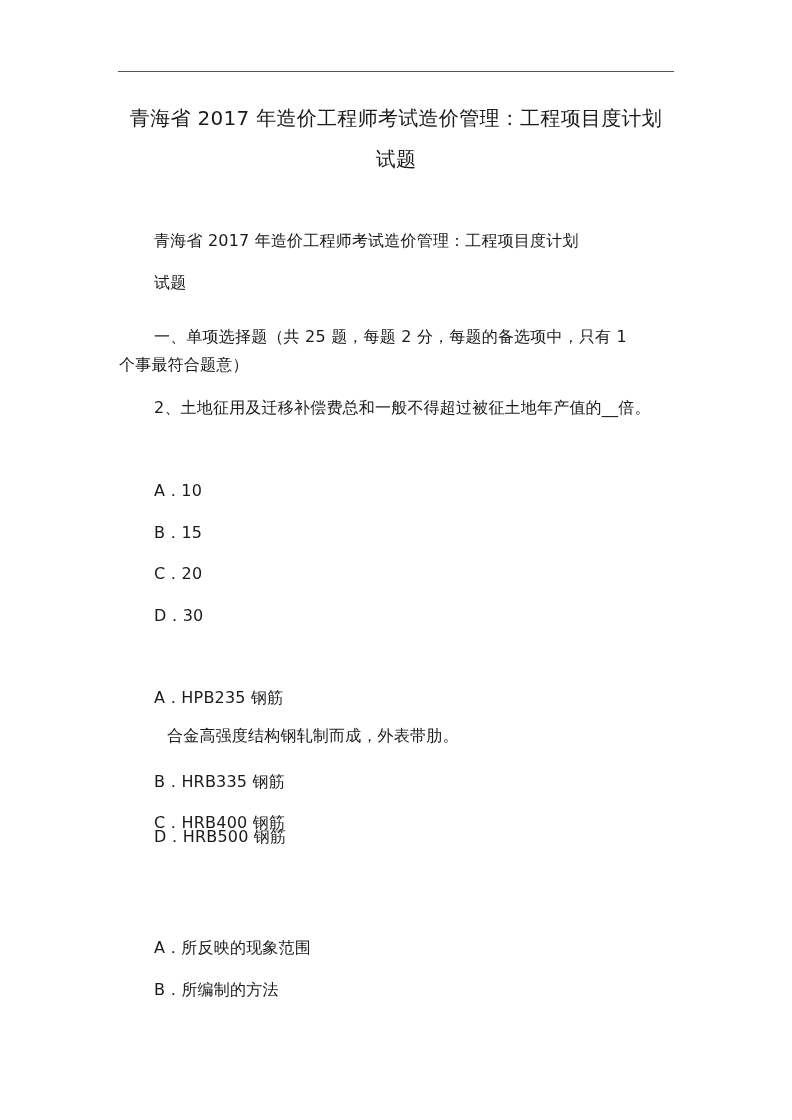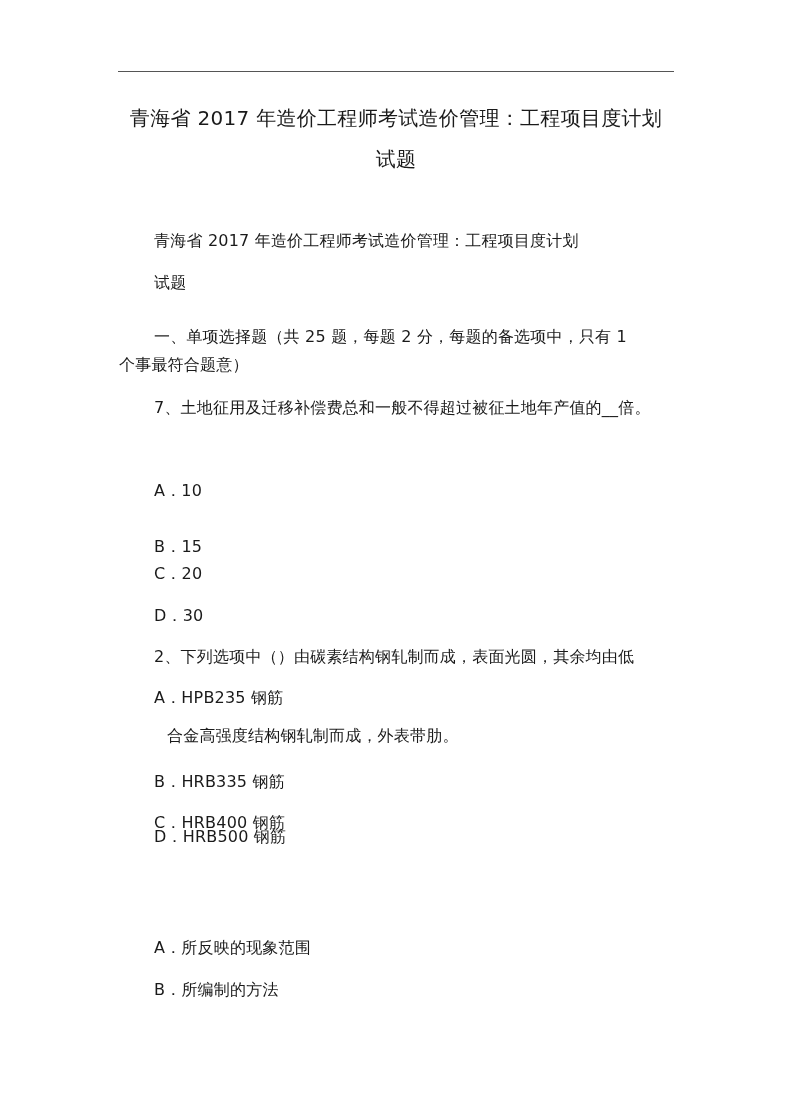--- a/index.html
+++ b/index.html
@@ -60,27 +60,26 @@
 
   <div class="title" style="top:106px;">青海省 2017 年造价工程师考试造价管理：工程项目度计划</div>
   <div class="title" style="top:147px;">试题</div>
 
   <div class="line indent" style="top:231px;">青海省 2017 年造价工程师考试造价管理：工程项目度计划</div>
   <div class="line indent" style="top:273px;">试题</div>
 
   <div class="line indent" style="top:315px;margin-top:12px;">一、单项选择题（共 25 题，每题 2 分，每题的备选项中，只有  1</div>
   <div class="line flush" style="top:356px;">个事最符合题意）</div>
 
-  <div class="line indent" style="top:398px;">7、土地征用及迁移补偿费总和一般不得超过被征土地年产值的__倍。</div>
+  <div class="line indent" style="top:398px;">2、土地征用及迁移补偿费总和一般不得超过被征土地年产值的__倍。</div>
   <div class="line indent" style="top:481px;">A．10</div>
-  <div class="line indent" style="top:523px;margin-top:14px;">B．15</div>
+  <div class="line indent" style="top:523px;">B．15</div>
   <div class="line indent" style="top:564px;text-align:center;">C．20</div>
   <div class="line indent" style="top:606px;">D．30</div>
 
-  <div class="line indent" style="top:647px;">2、下列选项中（）由碳素结构钢轧制而成，表面光圆，其余均由低</div>
   <div class="line flush" style="top:727px;margin-left:48px;">合金高强度结构钢轧制而成，外表带肋。</div>
   <div class="line indent" style="top:688px;">A．HPB235 钢筋</div>
   <div class="line indent" style="top:772px;">B．HRB335 钢筋</div>
   <div class="line indent" style="top:813px;">C．HRB400 钢筋</div>
   <div class="line indent" style="top:827px;">D．HRB500 钢筋</div>
 
   <div class="line indent" style="top:938px;">A．所反映的现象范围</div>
   <div class="line indent" style="top:980px;">B．所编制的方法</div>
 
 </div>

